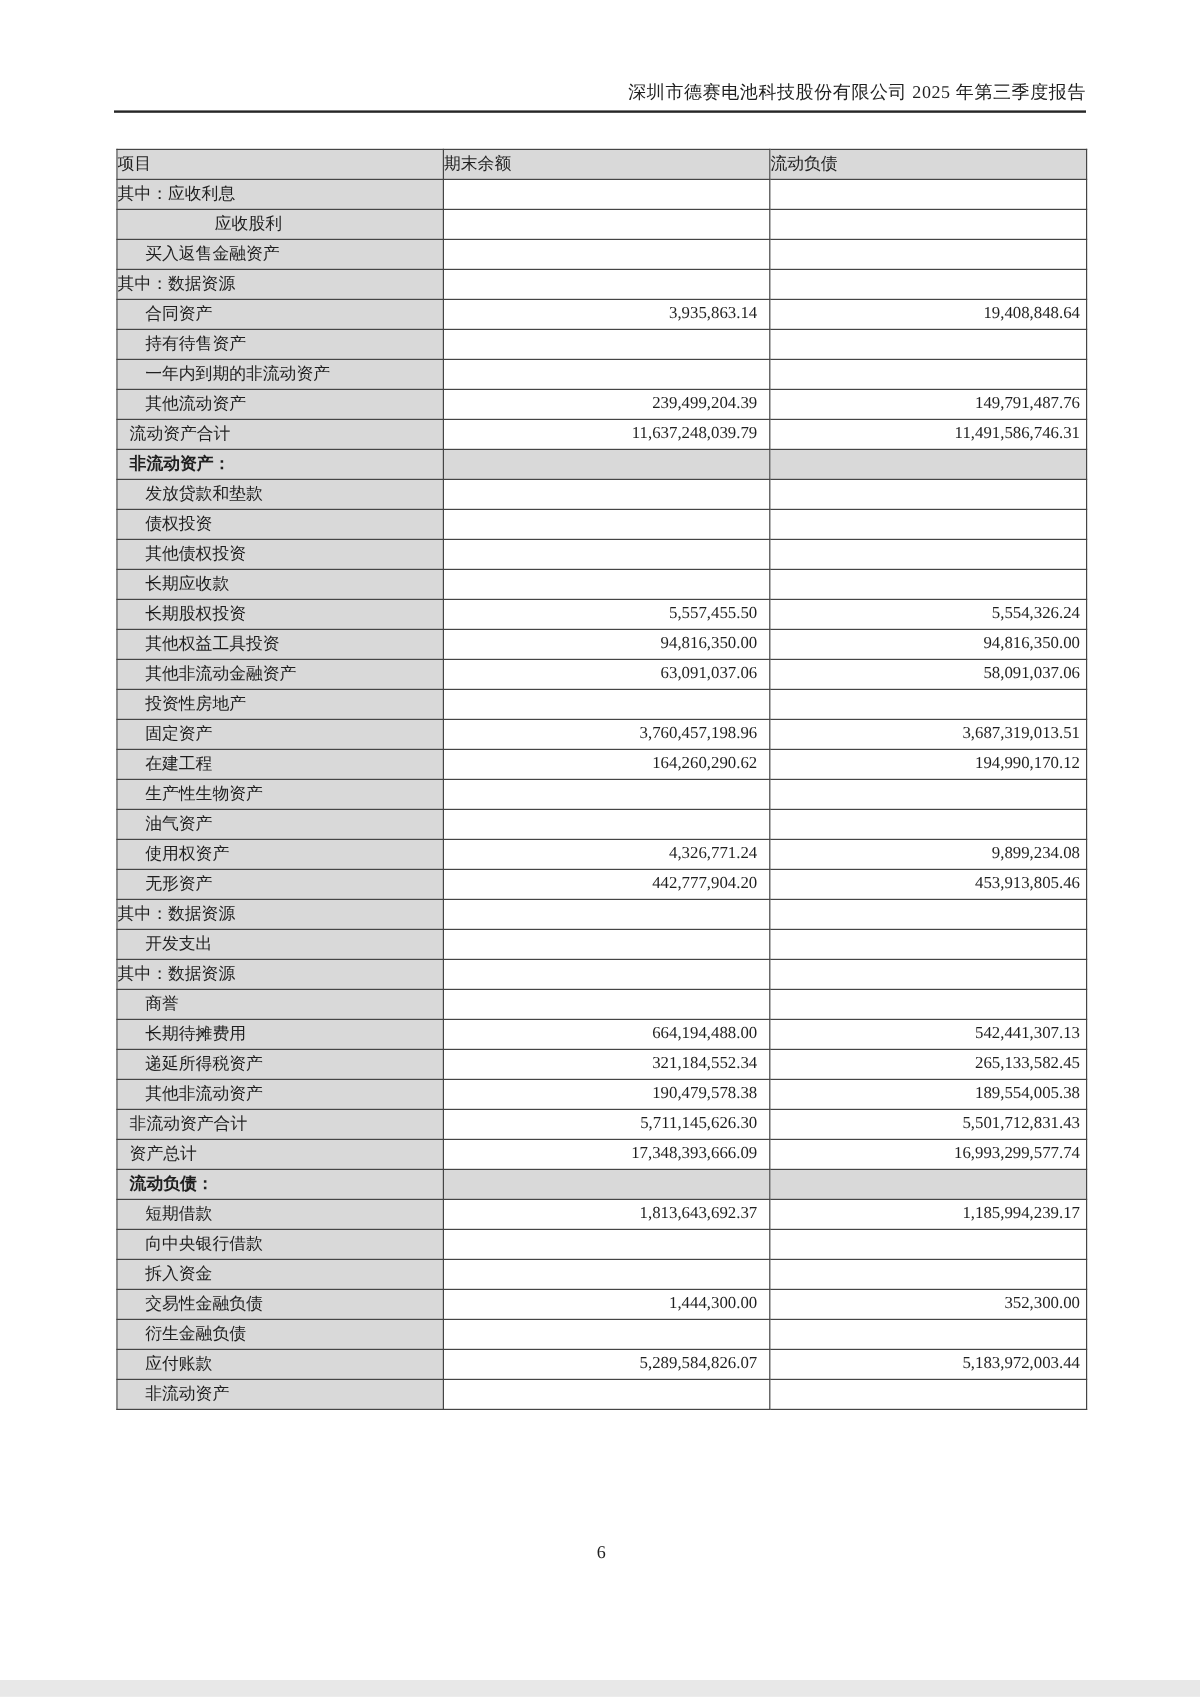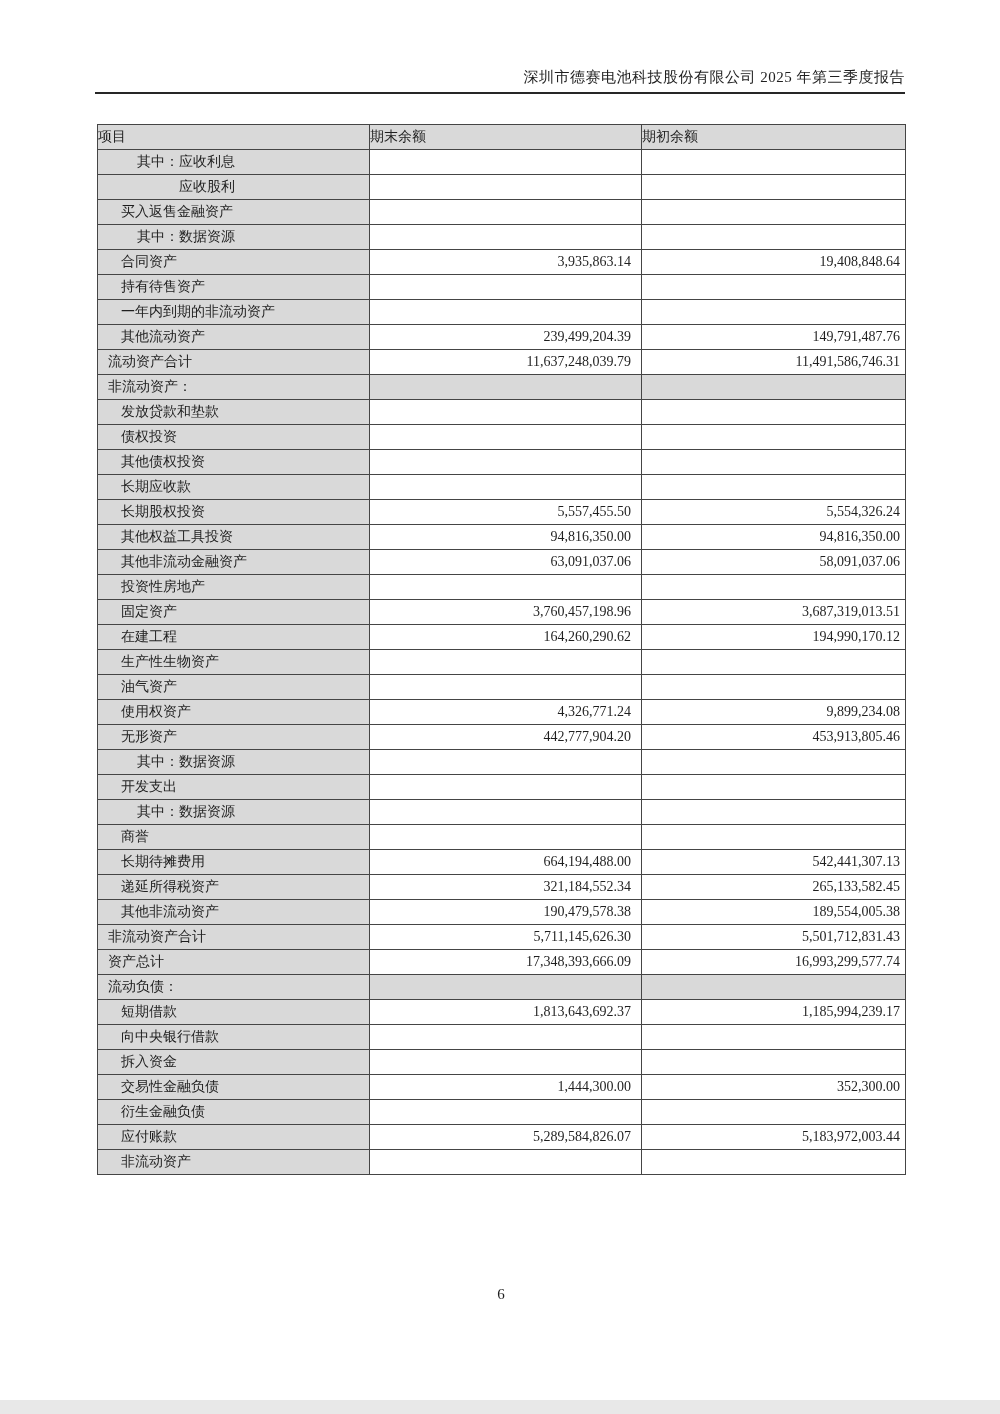--- a/index.html
+++ b/index.html
@@ -25,24 +25,24 @@
   table.sheet th, table.sheet td {
     border:1px solid var(--border); height:25px; overflow:hidden;
     white-space:nowrap; vertical-align:middle;
   }
   table.sheet th {
     background:var(--gray); font-weight:normal; text-align:left; font-size:14px;
   }
   td.lbl { background:var(--gray); text-align:left; }
   td.num { text-align:right; padding-right:10px; background:#ffffff; }
   td.num.last { padding-right:5px; }
-  tr.section td { background:var(--gray); }
+  tr.section td { background:var(--gray);font-weight:bold; }
   td.ind0 { padding-left:10px; }
   td.ind1 { padding-left:23px; }
-  td.ind2 { padding-left:39px; }
+  td.ind2 { }
   td.ind3 { padding-left:81px; }
   .page-number {
     position:absolute; top:1286px; left:97px; width:808px;
     text-align:center; font-size:15px;
   }
 </style>
 </head>
 <body>
 
 <div class="page">
@@ -54,21 +54,21 @@
   <table class="sheet">
     <colgroup>
       <col style="width:272px">
       <col style="width:272px">
       <col style="width:264px">
     </colgroup>
     <thead>
       <tr>
         <th>项目</th>
         <th>期末余额</th>
-        <th>期初余额</th>
+        <th>流动负债</th>
       </tr>
     </thead>
     <tbody>
         <tr>
       <td class="lbl ind2">其中：应收利息</td>
       <td class="num"></td>
       <td class="num last"></td>
     </tr>
         <tr>
       <td class="lbl ind3">应收股利</td>

